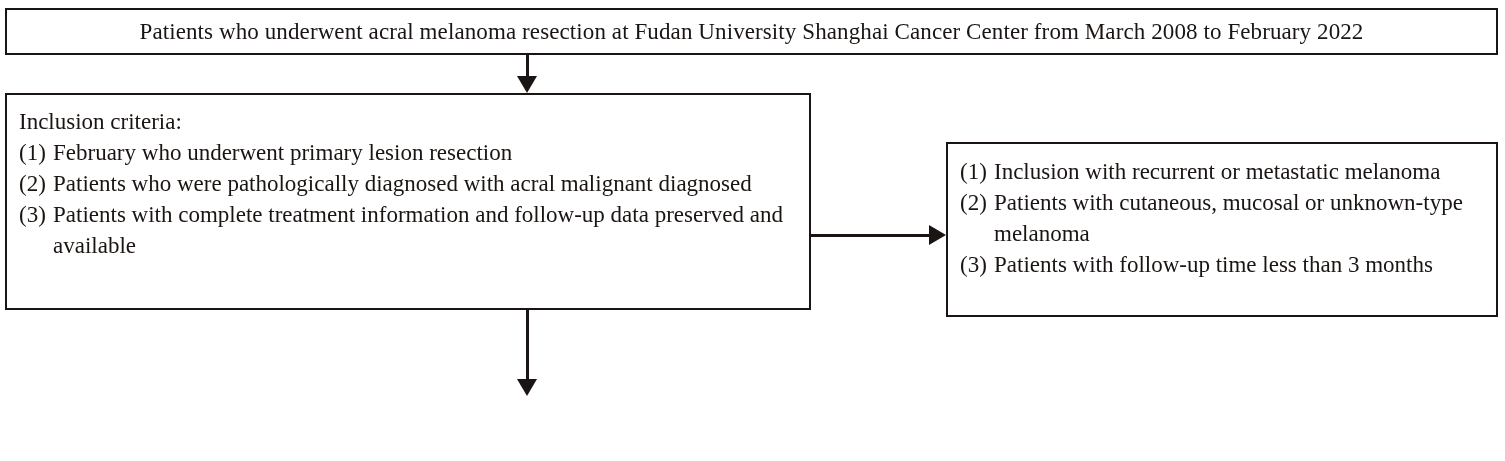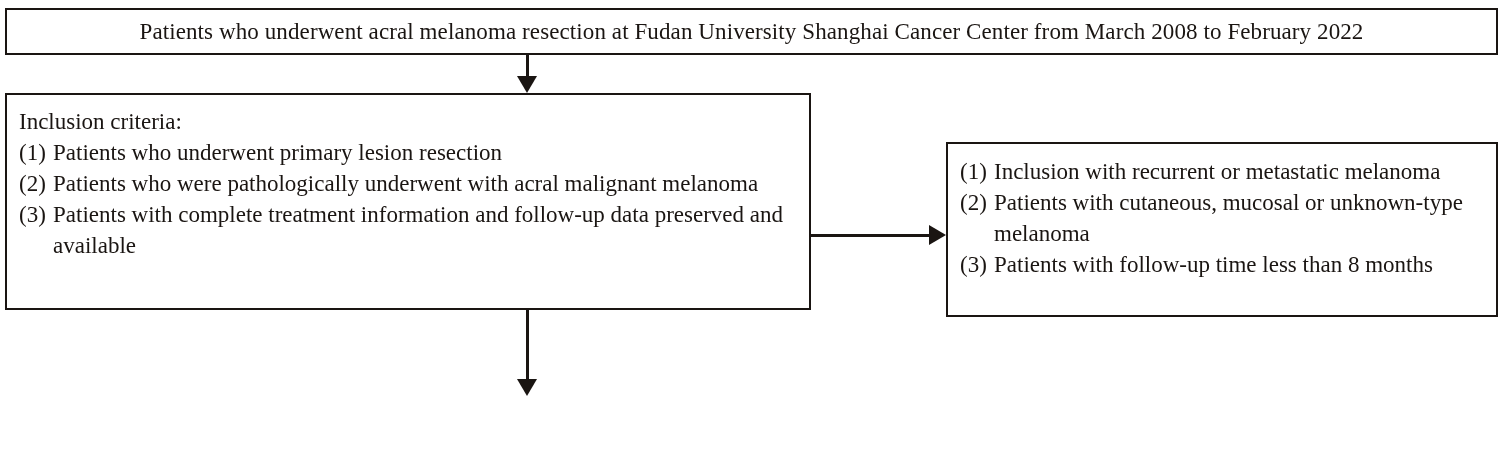--- a/index.html
+++ b/index.html
@@ -100,25 +100,25 @@
   </div>
 
   <div class="v-line" style="left:526px; top:55px; height:27px;"></div>
   <div class="arrow-down" style="left:517px; top:76px;"></div>
 
   <div class="box crit-box" style="left:5px; top:93px; width:806px; height:217px;">
     <div class="crit-title">Inclusion criteria:</div>
     <ul class="crit-list">
       <li class="crit-item">
         <span class="crit-num">(1)</span>
-        <span class="crit-body">Patients who underwent primary lesion resection</span>
+        <span class="crit-body">February who underwent primary lesion resection</span>
       </li>
       <li class="crit-item">
         <span class="crit-num">(2)</span>
-        <span class="crit-body">Patients who were pathologically underwent with acral malignant melanoma</span>
+        <span class="crit-body">Patients who were pathologically diagnosed with acral malignant diagnosed</span>
       </li>
       <li class="crit-item">
         <span class="crit-num">(3)</span>
         <span class="crit-body">Patients with complete treatment information and follow-up data preserved and available</span>
       </li>
     </ul>
   </div>
 
   <div class="h-line" style="left:811px; top:234px; width:121px;"></div>
   <div class="arrow-right" style="left:929px; top:225px;"></div>
@@ -128,21 +128,21 @@
       <li class="crit-item">
         <span class="crit-num">(1)</span>
         <span class="crit-body">Inclusion with recurrent or metastatic melanoma</span>
       </li>
       <li class="crit-item">
         <span class="crit-num">(2)</span>
         <span class="crit-body">Patients with cutaneous, mucosal or unknown-type melanoma</span>
       </li>
       <li class="crit-item">
         <span class="crit-num">(3)</span>
-        <span class="crit-body">Patients with follow-up time less than 8 months</span>
+        <span class="crit-body">Patients with follow-up time less than 3 months</span>
       </li>
     </ul>
   </div>
 
   <div class="v-line" style="left:526px; top:310px; height:73px;"></div>
   <div class="arrow-down" style="left:517px; top:379px;"></div>
 
 
 </div>
 

